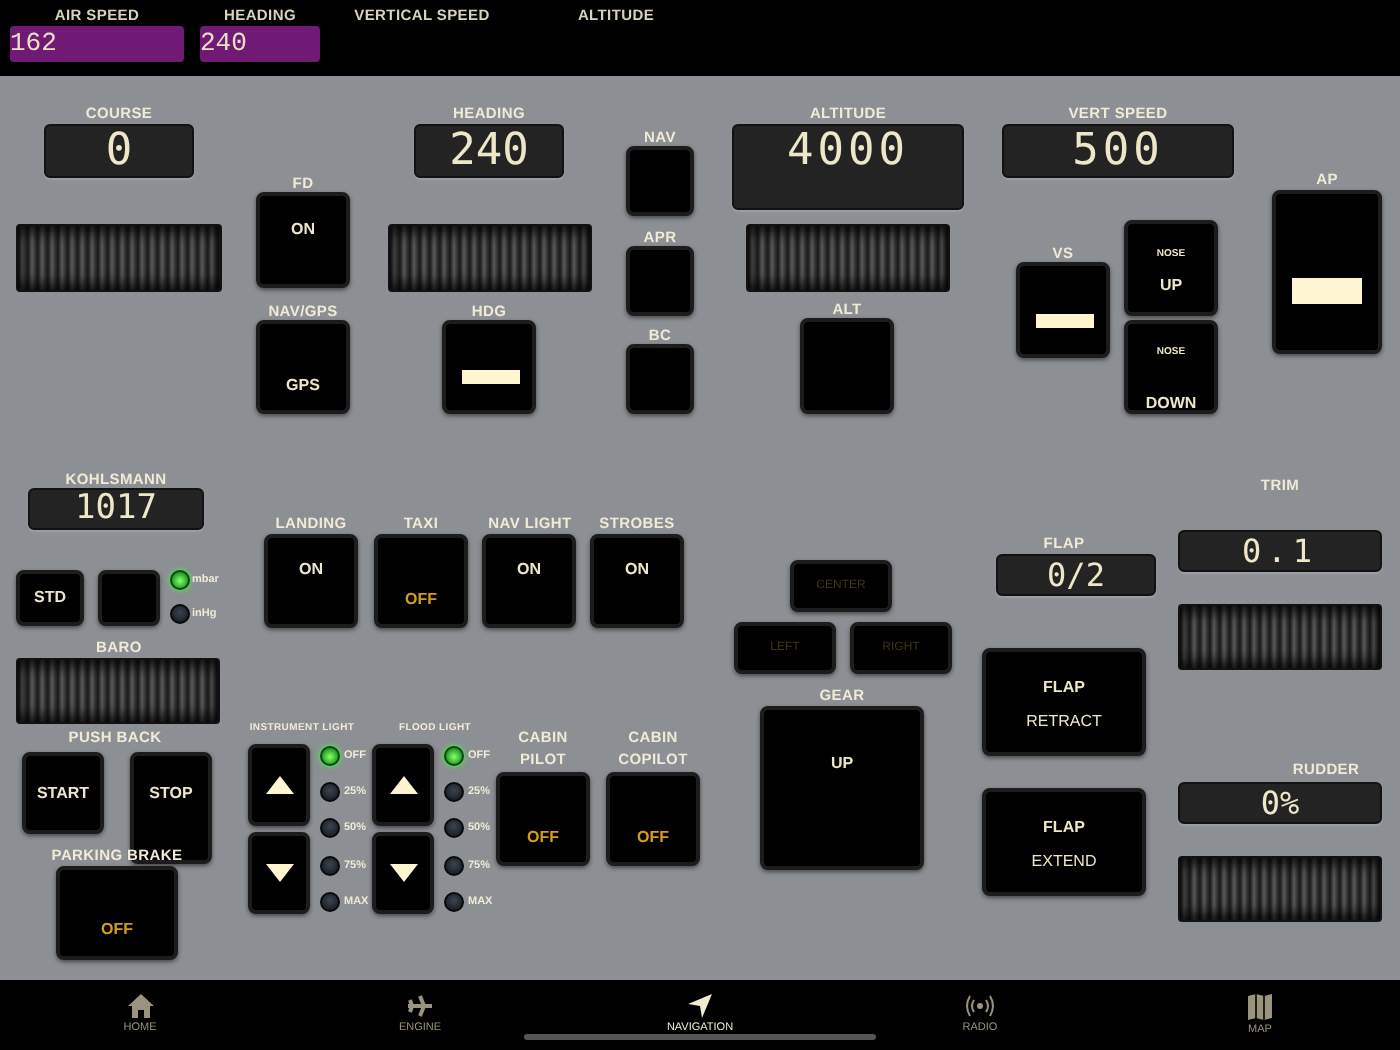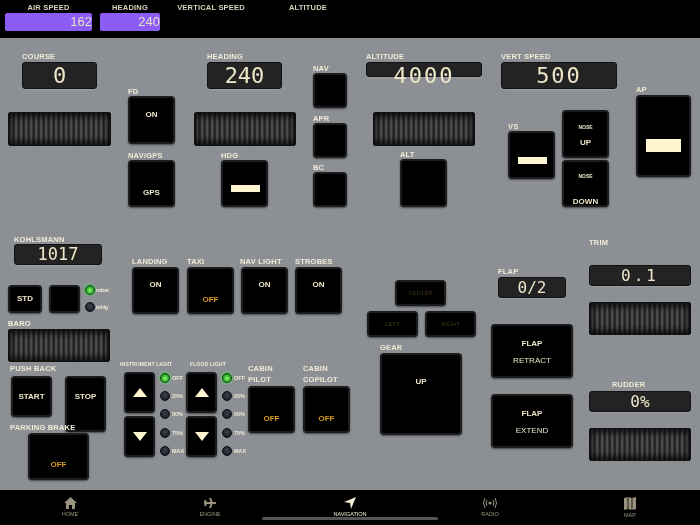--- a/index.html
+++ b/index.html
@@ -1,22 +1,22 @@
 <!DOCTYPE html>
 <html><head>
 <meta charset="utf-8">
 <style>
 *{box-sizing:border-box;margin:0;padding:0}
 body{width:700px;height:525px;background:#8c8f94;font-family:"Liberation Sans",sans-serif;position:relative;overflow:hidden}
 .abs{position:absolute}
 .topbar{left:0;top:0;width:700px;height:38px;background:#000}
 .tlabel{font-size:7.5px;color:#d9d3bd;text-align:center;font-weight:bold;letter-spacing:.2px}
-.tval{background:#8b5cf6;border-radius:2px;color:#e8e2c4;font-family:Liberation Sans, sans-serif;font-size:13px;text-align:right;line-height:18px;height:18px}
+.tval{background:#701a75;border-radius:2px;color:#e8e2c4;font-family:Liberation Mono, monospace;font-size:13px;text-align:left;line-height:18px;height:18px}
 .panel{left:0;top:38px;width:700px;height:450px;background:#8c8f94}
-.lbl{font-size:7.5px;color:#f0ead6;font-weight:bold;letter-spacing:.2px}
+.lbl{font-size:7.5px;color:#f0ead6;text-align:center;font-weight:bold;letter-spacing:.2px}
 .lcd{background:#232323;border:1px solid #111;border-radius:3px;color:#ede6c8;font-family:"DejaVu Sans Mono",monospace;text-align:center;box-shadow:0 1px 1px rgba(255,255,255,.15)}
 .btn{background:#000;border:2px solid #1c1c1c;border-radius:4px;box-shadow:0 1px 2px rgba(0,0,0,.5);color:#ede6c8;font-size:8px;font-weight:bold;text-align:center}
 .off{color:#d69a1e}
 .dim{color:#3e3516}
 .wheel{border:1px solid #111;border-radius:2px;background:repeating-linear-gradient(90deg,#1a1a1a 0px,#5a5a5a 2px,#2a2a2a 4px,#1a1a1a 5px);box-shadow:inset 0 4px 6px rgba(0,0,0,.7),inset 0 -4px 6px rgba(0,0,0,.7)}
 .bar{background:#fff5d1}
 .led{width:10px;height:10px;border-radius:50%;background:radial-gradient(circle at 50% 40%,#3a4450,#10151a);border:1px solid #0a0a0a}
 .led.on{background:radial-gradient(circle at 50% 55%,#8cff6a,#1d9a22 70%);border-color:#0d4a12;box-shadow:0 0 3px #3dff3a}
 .ledl{font-size:5.5px;color:#f0ead6;font-weight:bold}
 .tabbar{left:0;top:490px;width:700px;height:35px;background:#000}
@@ -59,21 +59,21 @@
   </div>
 
 <div class="abs lbl" style="left:313px;top:64px;width:34px">NAV</div>
 <div class="abs btn" style="left:313px;top:73px;width:34px;height:35px"></div>
 <div class="abs lbl" style="left:313px;top:114px;width:34px">APR</div>
 <div class="abs btn" style="left:313px;top:123px;width:34px;height:35px"></div>
 <div class="abs lbl" style="left:313px;top:163px;width:34px">BC</div>
 <div class="abs btn" style="left:313px;top:172px;width:34px;height:35px"></div>
 
 <div class="abs lbl" style="left:366px;top:52px;width:116px">ALTITUDE</div>
-<div class="abs lcd" style="left:366px;top:62px;width:116px;height:15px;font-size:22px;line-height:25px;letter-spacing:2px">4000</div>
+<div class="abs lcd" style="left:366px;top:62px;width:116px;height:43px;font-size:22px;line-height:25px;letter-spacing:2px">4000</div>
 <div class="abs wheel" style="left:373px;top:112px;width:102px;height:34px"></div>
 <div class="abs lbl" style="left:400px;top:150px;width:47px">ALT</div>
 <div class="abs btn" style="left:400px;top:159px;width:47px;height:48px"></div>
 
 <div class="abs lbl" style="left:501px;top:52px;width:116px">VERT SPEED</div>
 <div class="abs lcd" style="left:501px;top:62px;width:116px;height:27px;font-size:22px;line-height:25px;letter-spacing:2px">500</div>
 
 <div class="abs lbl" style="left:508px;top:122px;width:47px">VS</div>
 <div class="abs btn" style="left:508px;top:131px;width:47px;height:48px">
     <div class="abs bar" style="left:8px;top:24px;width:29px;height:7px"></div>
@@ -171,21 +171,21 @@
 <div class="abs lbl" style="left:303px;top:375px;width:47px">COPILOT</div>
 <div class="abs btn off" style="left:303px;top:386px;width:47px;height:47px;padding-top:26px"><span>OFF</span></div>
 
 <div class="abs btn dim" style="left:395px;top:280px;width:51px;height:26px;line-height:22px;font-size:6px;font-weight:normal"><span>CENTER</span></div>
 <div class="abs btn dim" style="left:367px;top:311px;width:51px;height:26px;line-height:22px;font-size:6px;font-weight:normal"><span>LEFT</span></div>
 <div class="abs btn dim" style="left:425px;top:311px;width:51px;height:26px;line-height:22px;font-size:6px;font-weight:normal"><span>RIGHT</span></div>
 <div class="abs lbl" style="left:380px;top:343px;width:82px">GEAR</div>
 <div class="abs btn" style="left:380px;top:353px;width:82px;height:82px;padding-top:22px"><span>UP</span></div>
 
 <div class="abs lbl" style="left:498px;top:267px;width:68px">FLAP</div>
-<div class="abs lcd" style="left:498px;top:277px;width:68px;height:21px;font-size:16px;line-height:19px">0/2</div>
+<div class="abs lcd" style="left:498px;top:277px;width:80px;height:21px;font-size:16px;line-height:19px">0/2</div>
 <div class="abs btn" style="left:491px;top:324px;width:82px;height:54px;padding-top:13px">
   <div>FLAP</div>
   <div style="margin-top:8px;font-weight:normal">RETRACT</div>
 </div>
 <div class="abs btn" style="left:491px;top:394px;width:82px;height:54px;padding-top:13px">
   <div>FLAP</div>
   <div style="margin-top:8px;font-weight:normal">EXTEND</div>
 </div>
 
 <div class="abs lbl" style="left:589px;top:238px;width:102px">TRIM</div>

